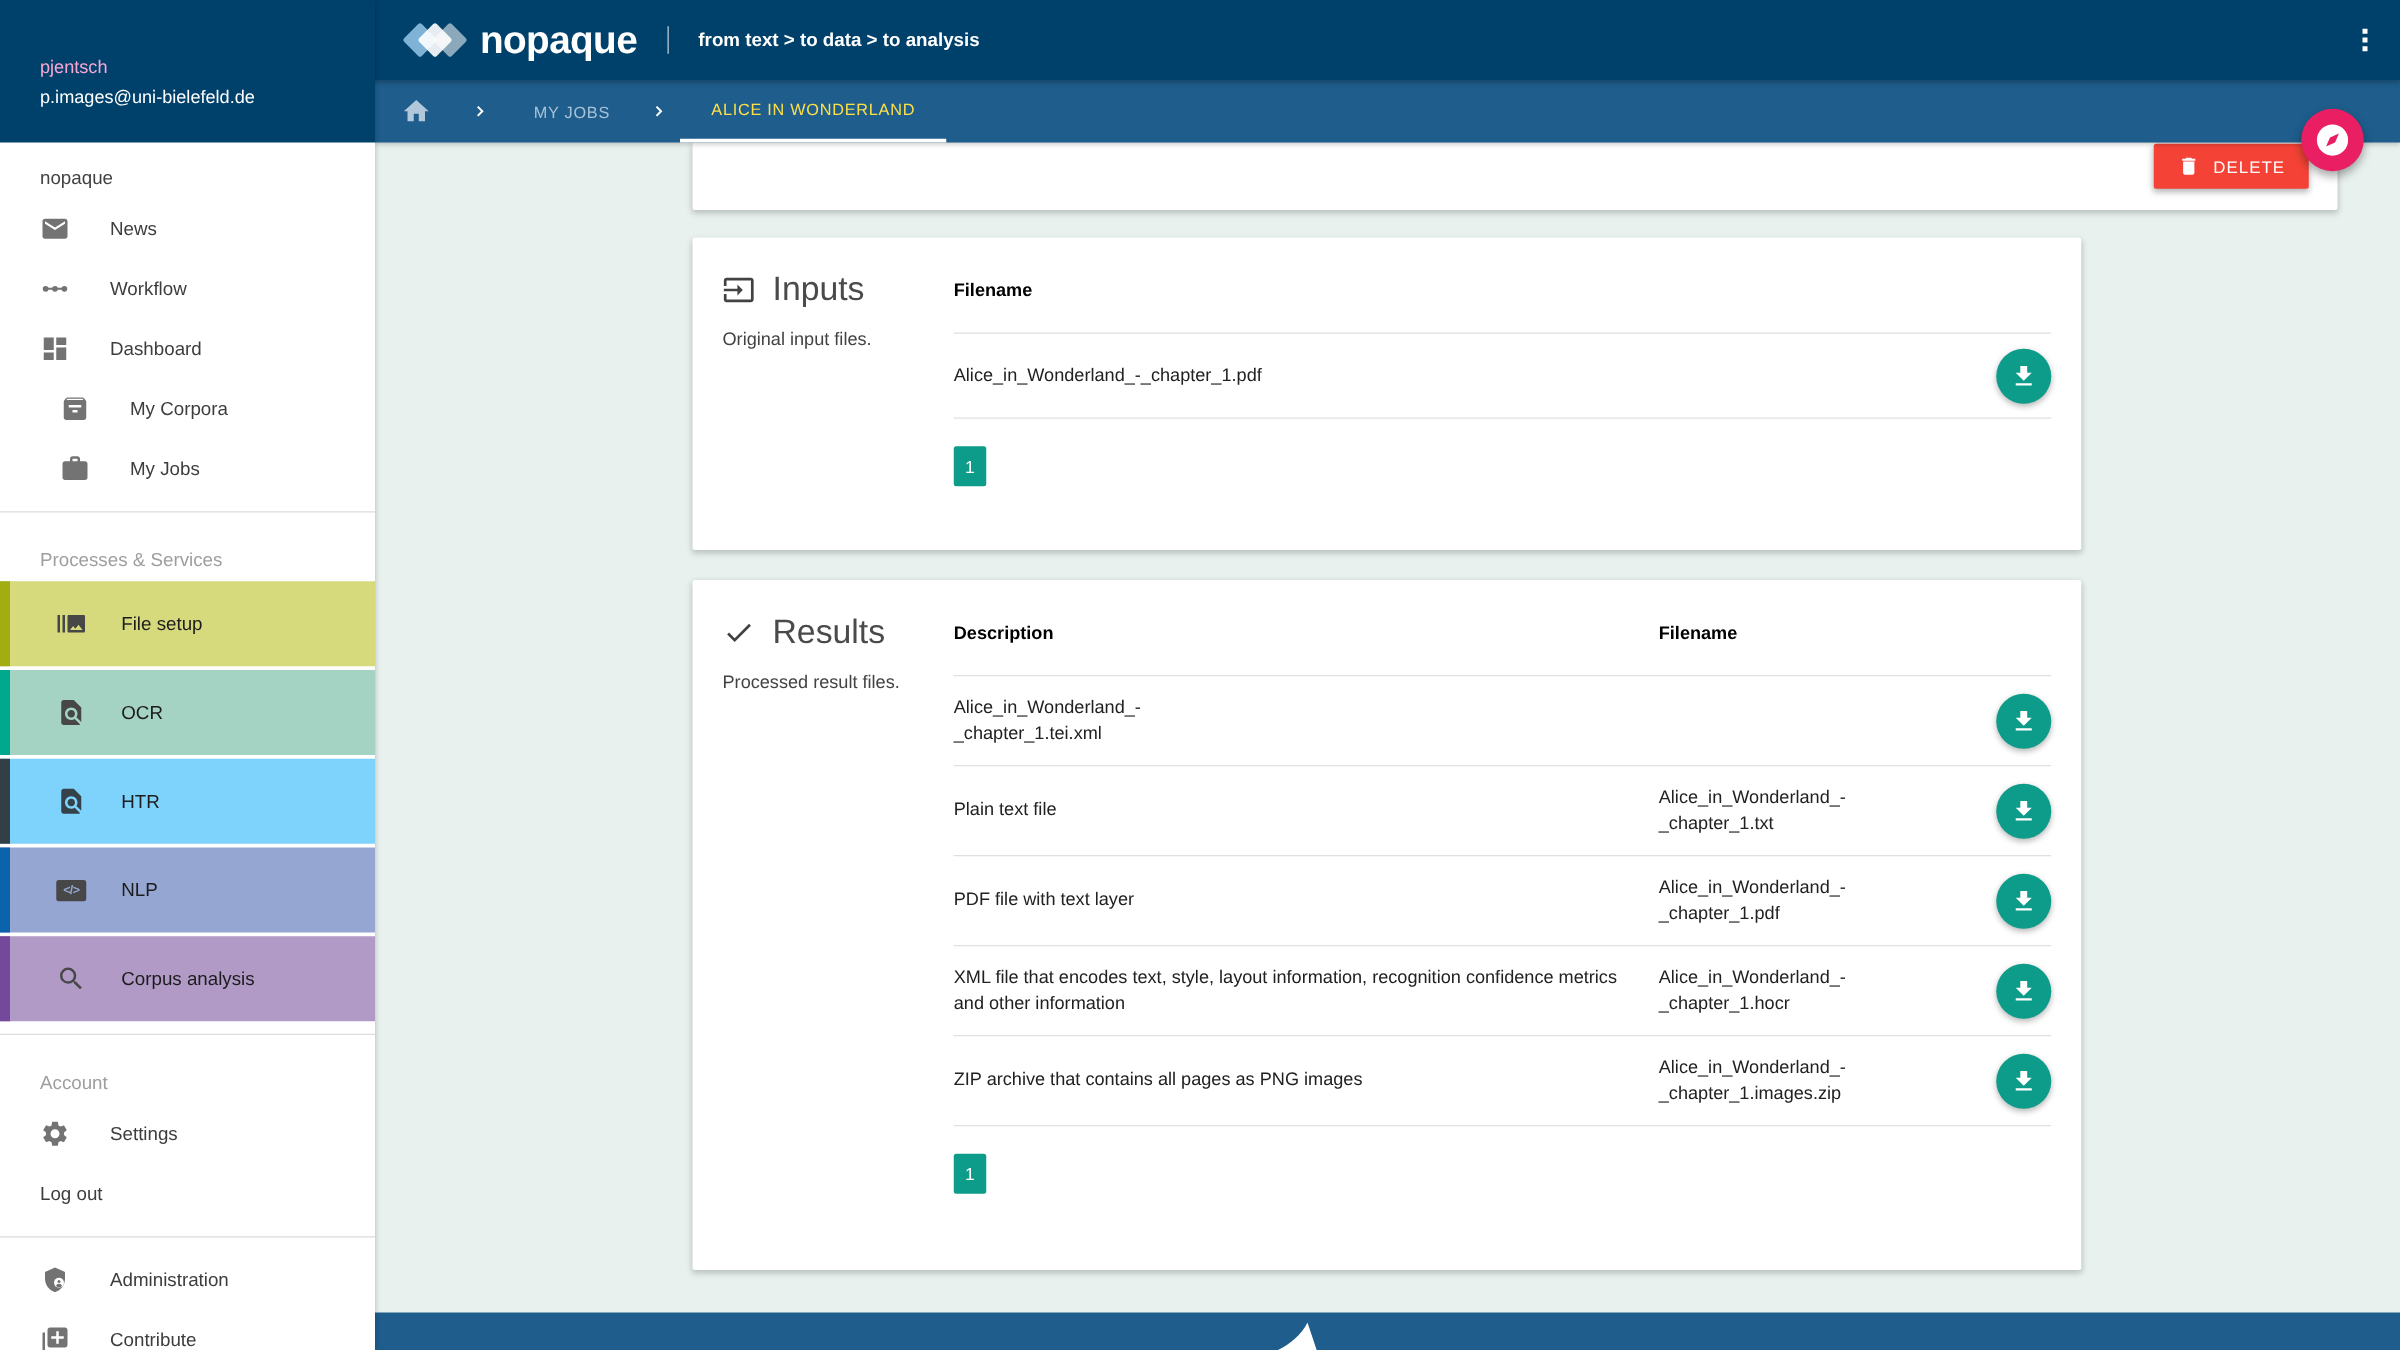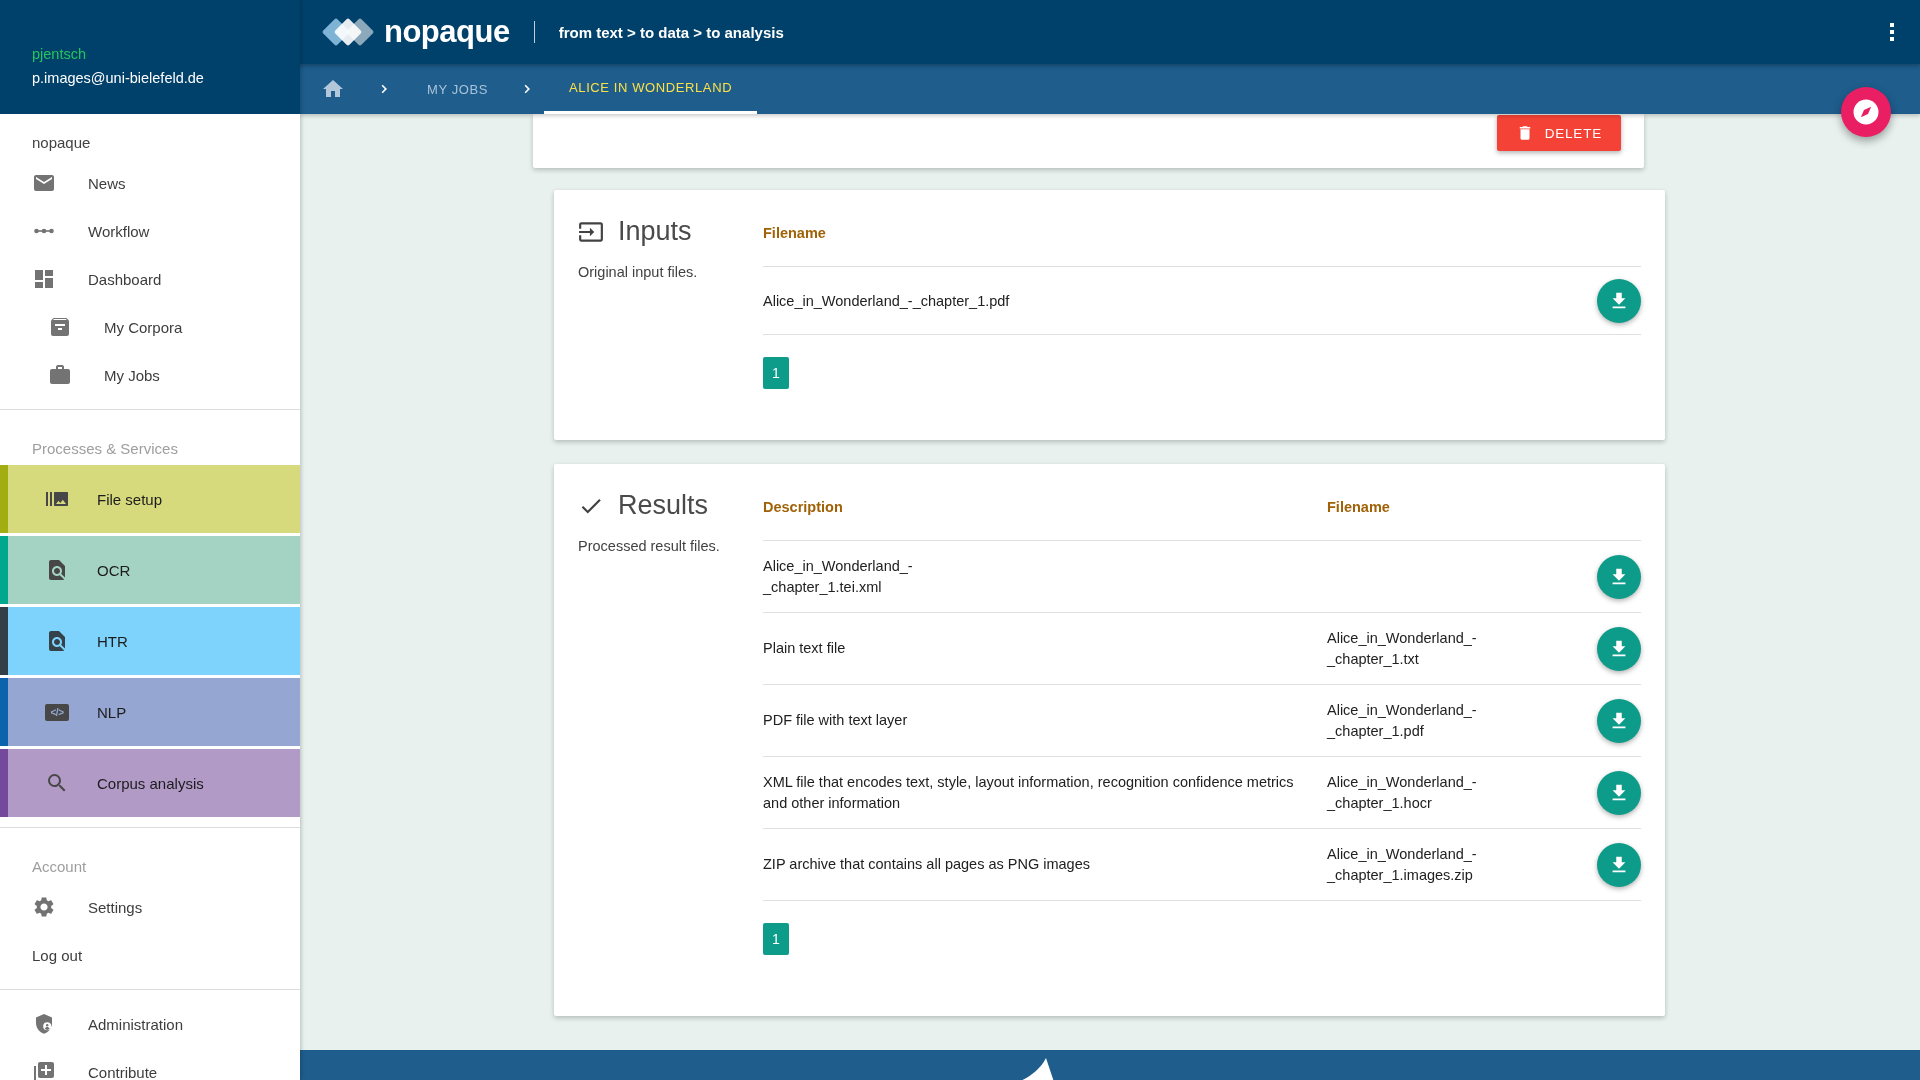--- a/index.html
+++ b/index.html
@@ -55,21 +55,21 @@
     display:flex; align-items:center; justify-content:center;
     box-shadow:0 4px 8px rgba(0,0,0,.35); z-index:20;
   }
   
   .sidebar {
     position:absolute; left:0; top:0; width:300px; height:1080px;
     background:#fff; z-index:10;
     box-shadow:1px 0 4px rgba(0,0,0,.22);
   }
   .user-block { height:114px; background:#00416b; padding:46px 0 0 32px; }
-  .user-name { color:#22c55e; font-size:14.5px; margin-bottom:8px; }
+  .user-name { color:#f9a8d4; font-size:14.5px; margin-bottom:8px; }
   .user-email { color:#fff; font-size:14.5px; }
   .side-label { padding:20px 0 8px 32px; font-size:15px; color:#424242; }
   .side-label.muted { color:#9e9e9e; }
   .side-item {
     display:flex; align-items:center; height:48px; padding-left:32px;
     font-size:15px; color:#3d3d3d; cursor:pointer;
   }
   .side-item .ic { width:24px; height:24px; margin-right:32px; flex:0 0 24px; }
   .side-item.indent { padding-left:48px; }
   .side-item.noicon { padding-left:32px; }
@@ -89,37 +89,37 @@
     display:flex; align-items:center; justify-content:center;
     font-size:10px; font-weight:bold; letter-spacing:-0.5px;
   }
   .code-chip::before { content:"</>"; }
   .proc-3 .code-chip { color:#95a6d2; }
   
   .card {
     position:absolute; background:#fff; border-radius:2px;
     box-shadow:0 2px 5px rgba(0,0,0,.22);
   }
-  .card-delete { left:533px; top:114px; width:1111px; height:54px; border-radius:0 0 2px 2px; }
+  .card-delete { left:554px; top:114px; width:1316px; height:54px; border-radius:0 0 2px 2px; }
   .btn-delete {
     position:absolute; right:23px; top:1px; height:36px;
     background:#f44336; color:#fff; border:none; border-radius:2px; cursor:pointer;
     padding:0 19px; font-size:13.5px; letter-spacing:.8px; font-family:inherit;
     display:flex; align-items:center; gap:11px;
     box-shadow:0 2px 5px rgba(0,0,0,.3);
   }
   .card-inputs  { left:554px; top:190px; width:1111px; height:250px; }
   .card-results { left:554px; top:464px; width:1111px; height:552px; }
   .card-head { position:absolute; left:24px; top:26px; width:175px; }
   .card-title-row { display:flex; align-items:center; gap:14px; }
   .card-title-row .ic { width:26px; height:26px; }
   .card-title { font-size:27px; font-weight:400; color:#4a4a4a; }
   .card-subtitle { margin-top:17px; font-size:14.5px; color:#424242; }
   .table-area { position:absolute; left:209px; top:26px; right:24px; }
-  .thead { display:flex; font-size:14.5px; font-weight:bold; color:#a16207; padding:9px 0 0 0; height:50px; }
+  .thead { display:flex; font-size:14.5px; font-weight:bold; color:#000000; padding:9px 0 0 0; height:50px; }
   .h-desc { width:564px; }
   .h-file { flex:1; }
   .trow {
     display:flex; align-items:center; min-height:68px;
     border-top:1px solid #e0e0e0; padding:8px 0;
     font-size:14.5px; color:#212121;
   }
   .results .trow { min-height:72px; }
   .cell-desc { width:545px; margin-right:19px; line-height:1.4; }
   .cell-file { width:238px; line-height:1.4; overflow-wrap:normal; word-break:normal; }

